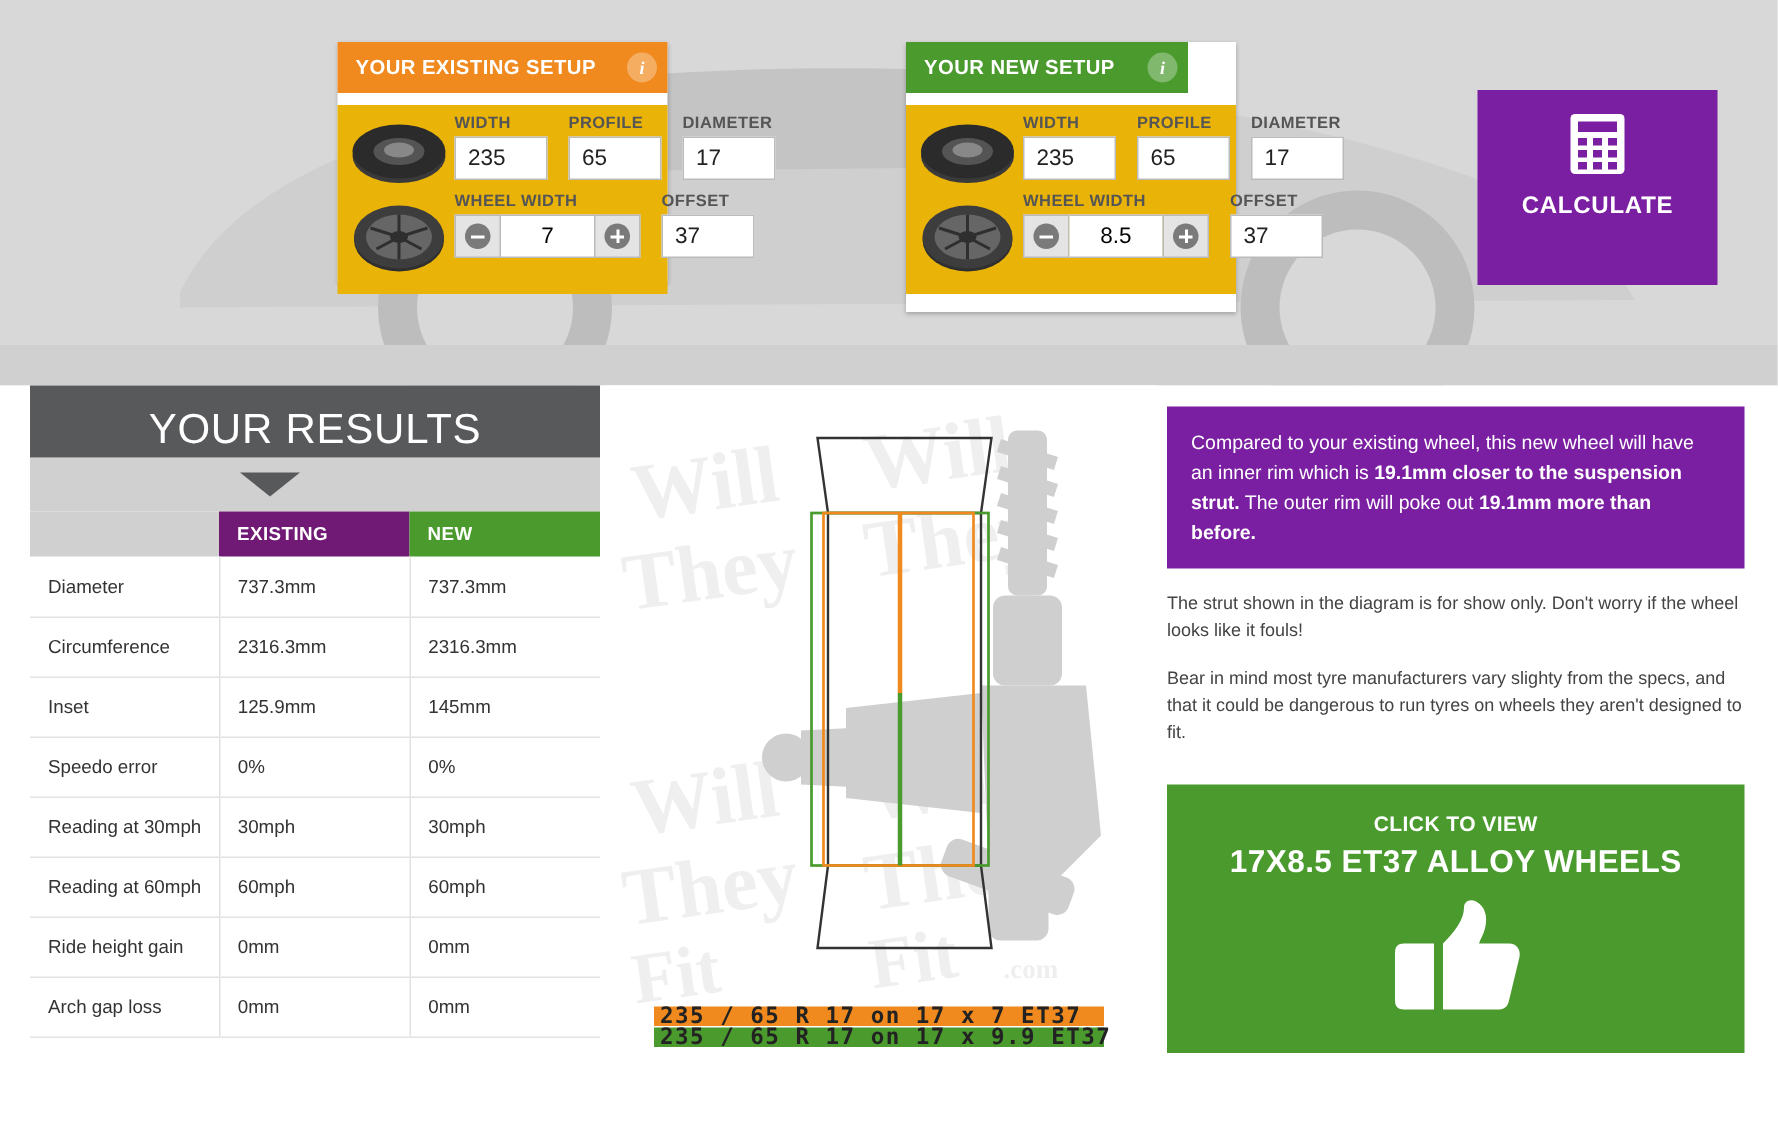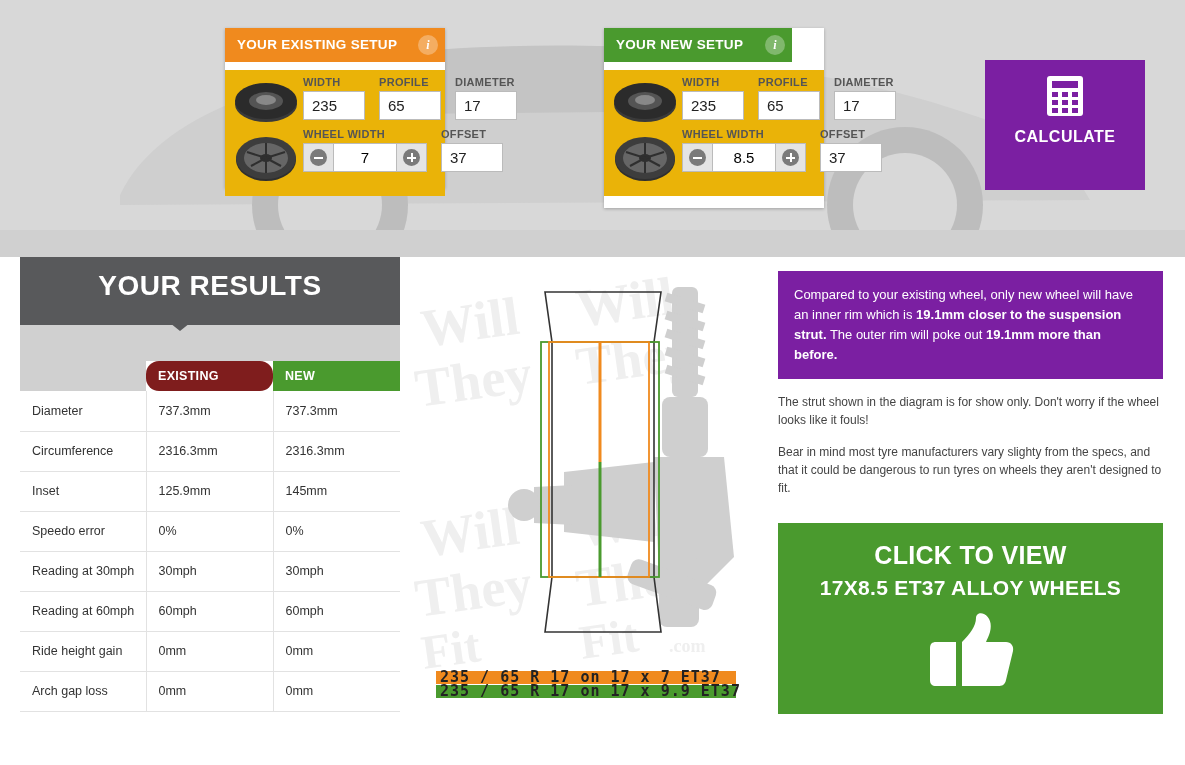--- a/index.html
+++ b/index.html
@@ -93,37 +93,37 @@
     background:#7b1fa2; color:#fff; text-align:center; cursor:pointer;
   }
   .calc-icon { margin:14px auto 6px; width:44px; height:44px; }
   .calc-label { font-size:16px; font-weight:bold; letter-spacing:.5px; }
 
   
   .results-wrap { position:absolute; left:0; top:257px; width:1185px; height:508px; background:#fff; }
 
   .results-col { position:absolute; left:20px; top:0; width:380px; }
   .results-header {
-    width:380px; height:68px; background:#58595b; color:#fff;
-    font-size:28px; font-weight:bold; text-align:center; line-height:58px;
+    width:380px; height:48px; background:#58595b; color:#fff;
+    font-size:28px; font-weight:normal; text-align:center; line-height:58px;
     letter-spacing:.5px; position:relative;
   }
   .results-header::after {
     content:""; position:absolute; left:140px; top:58px;
     border-left:20px solid transparent; border-right:20px solid transparent;
     border-top:16px solid #58595b;
   }
   .grey-strip { width:380px; height:36px; background:#d0d0d0; }
 
   table.res { width:380px; border-collapse:collapse; font-size:12.5px; }
   table.res th {
     height:30px; color:#fff; font-size:12.5px; font-weight:bold; text-align:left;
     padding-left:12px; letter-spacing:.3px;
   }
-  th.exist-h { background:#7f1d1d; width:127px;border-radius:13px; }
+  th.exist-h { background:#701a75; width:127px; }
   th.new-h { background:#4a9a2e; width:127px; }
   th.blank-h { background:#d0d0d0; width:126px; }
   table.res td {
     height:40px; padding-left:12px; color:#333; border-bottom:1px solid #e2e2e2;
     vertical-align:middle;
   }
   table.res td.lbl { width:126px; color:#333; }
   table.res td.v1 { width:127px; border-left:1px solid #e2e2e2; }
   table.res td.v2 { width:127px; border-left:1px solid #e2e2e2; }
 
@@ -144,21 +144,21 @@
   .right-col { position:absolute; left:778px; top:14px; width:385px; }
   .purple-box {
     background:#7b1fa2; color:#fff; padding:14px 16px; font-size:13px; line-height:20px;
   }
   .purple-box b { font-weight:bold; }
   .note { color:#444; font-size:12px; line-height:18px; margin-top:14px; }
   .green-cta {
     margin-top:26px; background:#4a9a2e; color:#fff; text-align:center;
     padding:18px 10px 20px; cursor:pointer;
   }
-  .green-cta .l1 { font-size:25px; font-weight:bold; letter-spacing:.3px; }
+  .green-cta .l1 { font-size:14px; font-weight:bold; letter-spacing:.3px; }
   .green-cta .l2 { font-size:21px; font-weight:bold; letter-spacing:.3px; margin-top:6px; }
   .thumb { margin:12px auto 0; width:90px; height:78px; }
 </style>
 </head>
 <body>
 
 <div class="top-panel">
 
   <svg class="car-bg" viewBox="0 0 1185 257" preserveAspectRatio="none">
     <rect x="0" y="0" width="1185" height="257" fill="#d8d8d8"></rect>
@@ -447,21 +447,21 @@
     </svg>
   </div>
 
   <div class="legend-bar orange"></div>
   <div class="legend-bar green"></div>
   <div class="legend-text t1">235 / 65 R 17 on 17 x 7 ET37</div>
   <div class="legend-text t2">235 / 65 R 17 on 17 x 9.9 ET37</div>
 
   <div class="right-col">
     <div class="purple-box">
-      <span>Compared to your existing wheel, only new wheel will have an inner rim which is </span><b>19.1mm closer to the suspension strut.</b><span> The outer rim will poke out </span><b>19.1mm more than before.</b>
+      <span>Compared to your existing wheel, this new wheel will have an inner rim which is </span><b>19.1mm closer to the suspension strut.</b><span> The outer rim will poke out </span><b>19.1mm more than before.</b>
     </div>
     <div class="note">The strut shown in the diagram is for show only. Don't worry if the wheel looks like it fouls!</div>
     <div class="note">Bear in mind most tyre manufacturers vary slighty from the specs, and that it could be dangerous to run tyres on wheels they aren't designed to fit.</div>
 
     <div class="green-cta">
       <div class="l1">CLICK TO VIEW</div>
       <div class="l2">17X8.5 ET37 ALLOY WHEELS</div>
       <svg class="thumb" viewBox="0 0 90 78">
         <path d="M30,30 L30,74 L10,74 C6,74 4,72 4,68 L4,36 C4,32 6,30 10,30 Z" fill="#fff"></path>
         <path d="M36,30 C44,22 50,14 50,6 C50,2 54,0 58,2 C64,5 66,12 64,20 C63,24 61,27 60,30 L80,30 C85,30 88,34 87,39 L80,68 C79,73 76,74 72,74 L36,74 Z" fill="#fff"></path>

